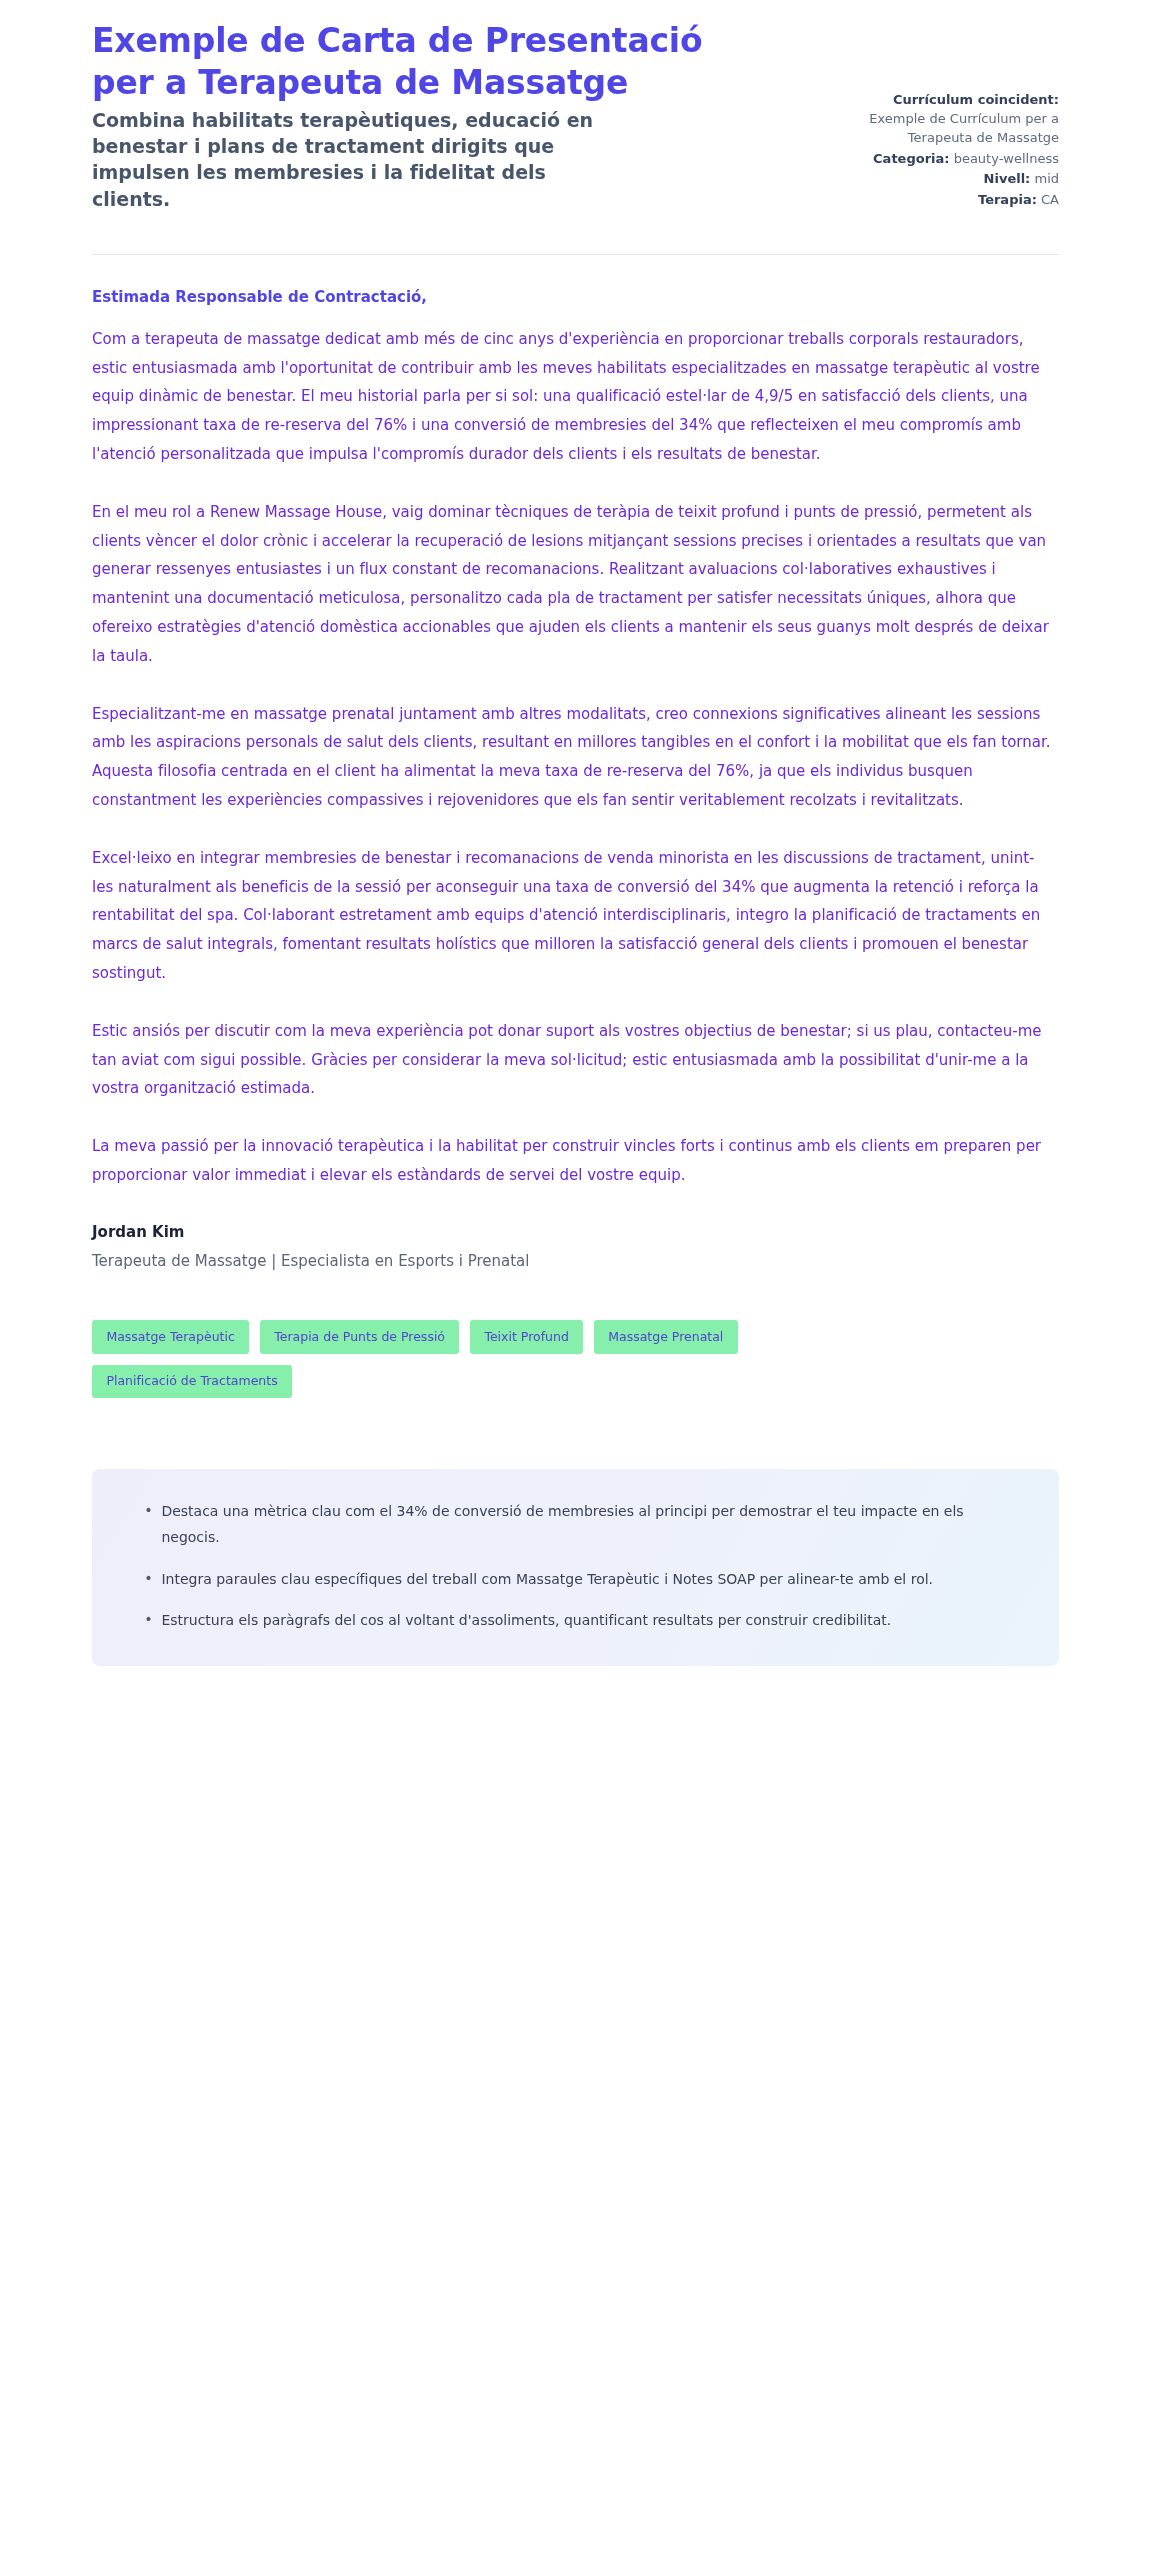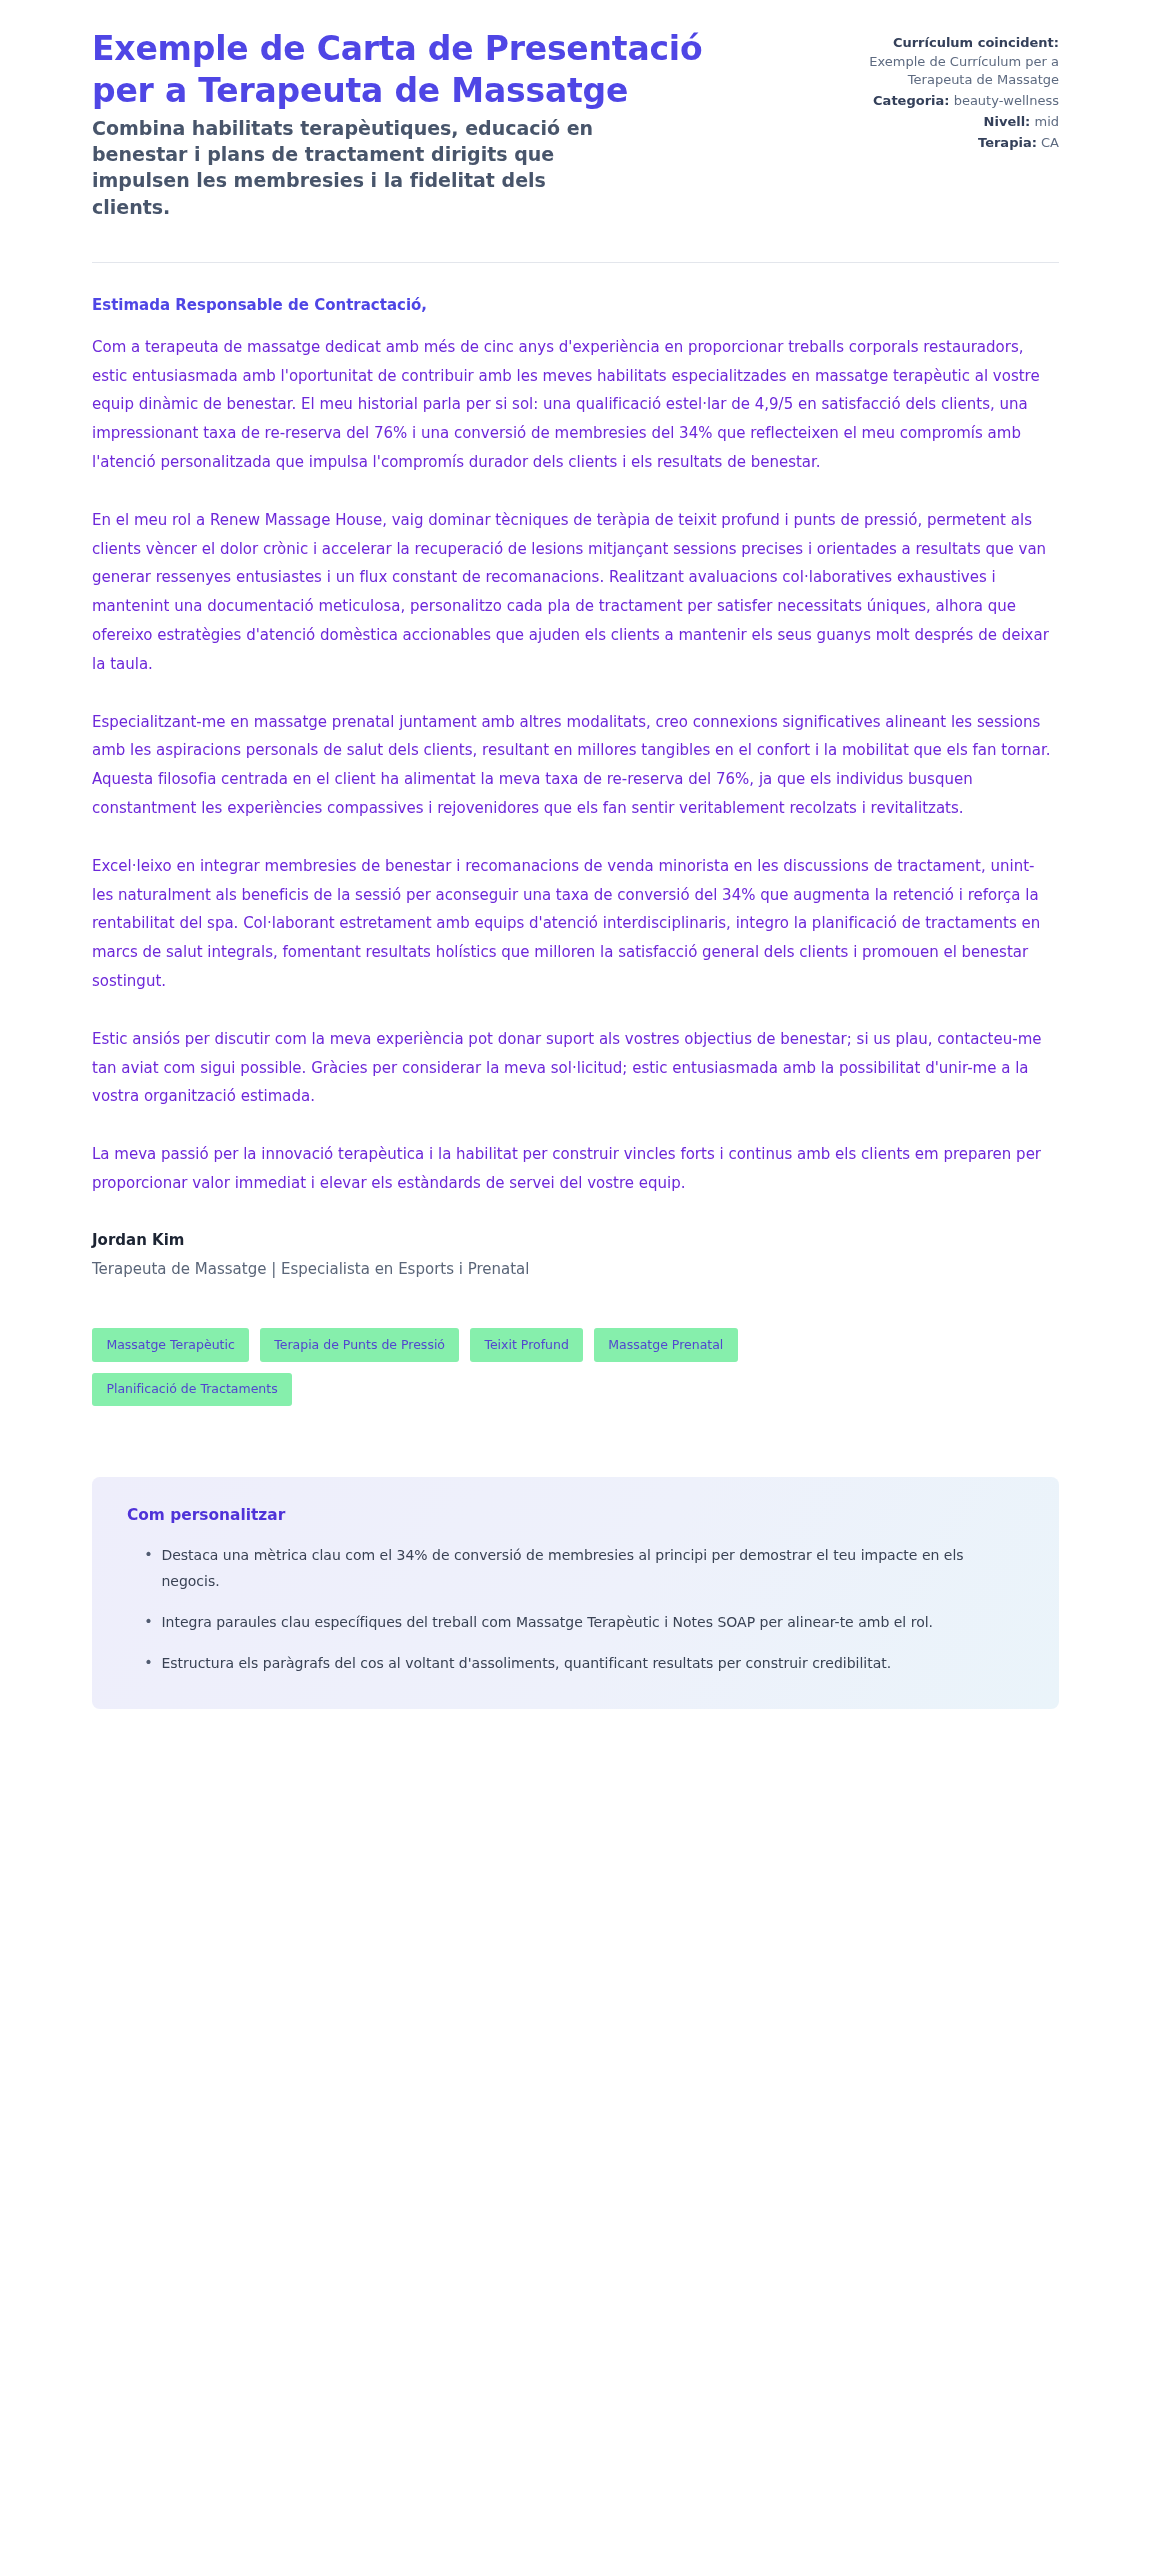--- a/index.html
+++ b/index.html
@@ -17,23 +17,23 @@
     -webkit-font-smoothing: antialiased;
   }
   .page {
     width: 1151px;
     padding: 0 92px;
   }
 
   
   .header {
     display: flex;
-    align-items: flex-start;
+    align-items: flex-end;
     justify-content: space-between;
-    padding-top: 28px;
+    padding-top: 20px;
     gap: 26px;
   }
   .header-left {
     flex: 1 1 auto;
     max-width: 672px;
   }
   .doc-title {
     font-size: 33px;
     line-height: 1.26;
     font-weight: 800;
@@ -208,21 +208,20 @@
 
     <div class="tags">
       <span class="tag">Massatge Terapèutic</span>
       <span class="tag">Terapia de Punts de Pressió</span>
       <span class="tag">Teixit Profund</span>
       <span class="tag">Massatge Prenatal</span>
       <span class="tag">Planificació de Tractaments</span>
     </div>
 
     <div class="callout">
-      <p class="callout-title">Com personalitzar</p>
       <ul class="callout-list">
         <li>Destaca una mètrica clau com el 34% de conversió de membresies al principi per demostrar el teu impacte en els negocis.</li>
         <li>Integra paraules clau específiques del treball com Massatge Terapèutic i Notes SOAP per alinear-te amb el rol.</li>
         <li>Estructura els paràgrafs del cos al voltant d'assoliments, quantificant resultats per construir credibilitat.</li>
       </ul>
     </div>
   </div>
 
 </div>
 

